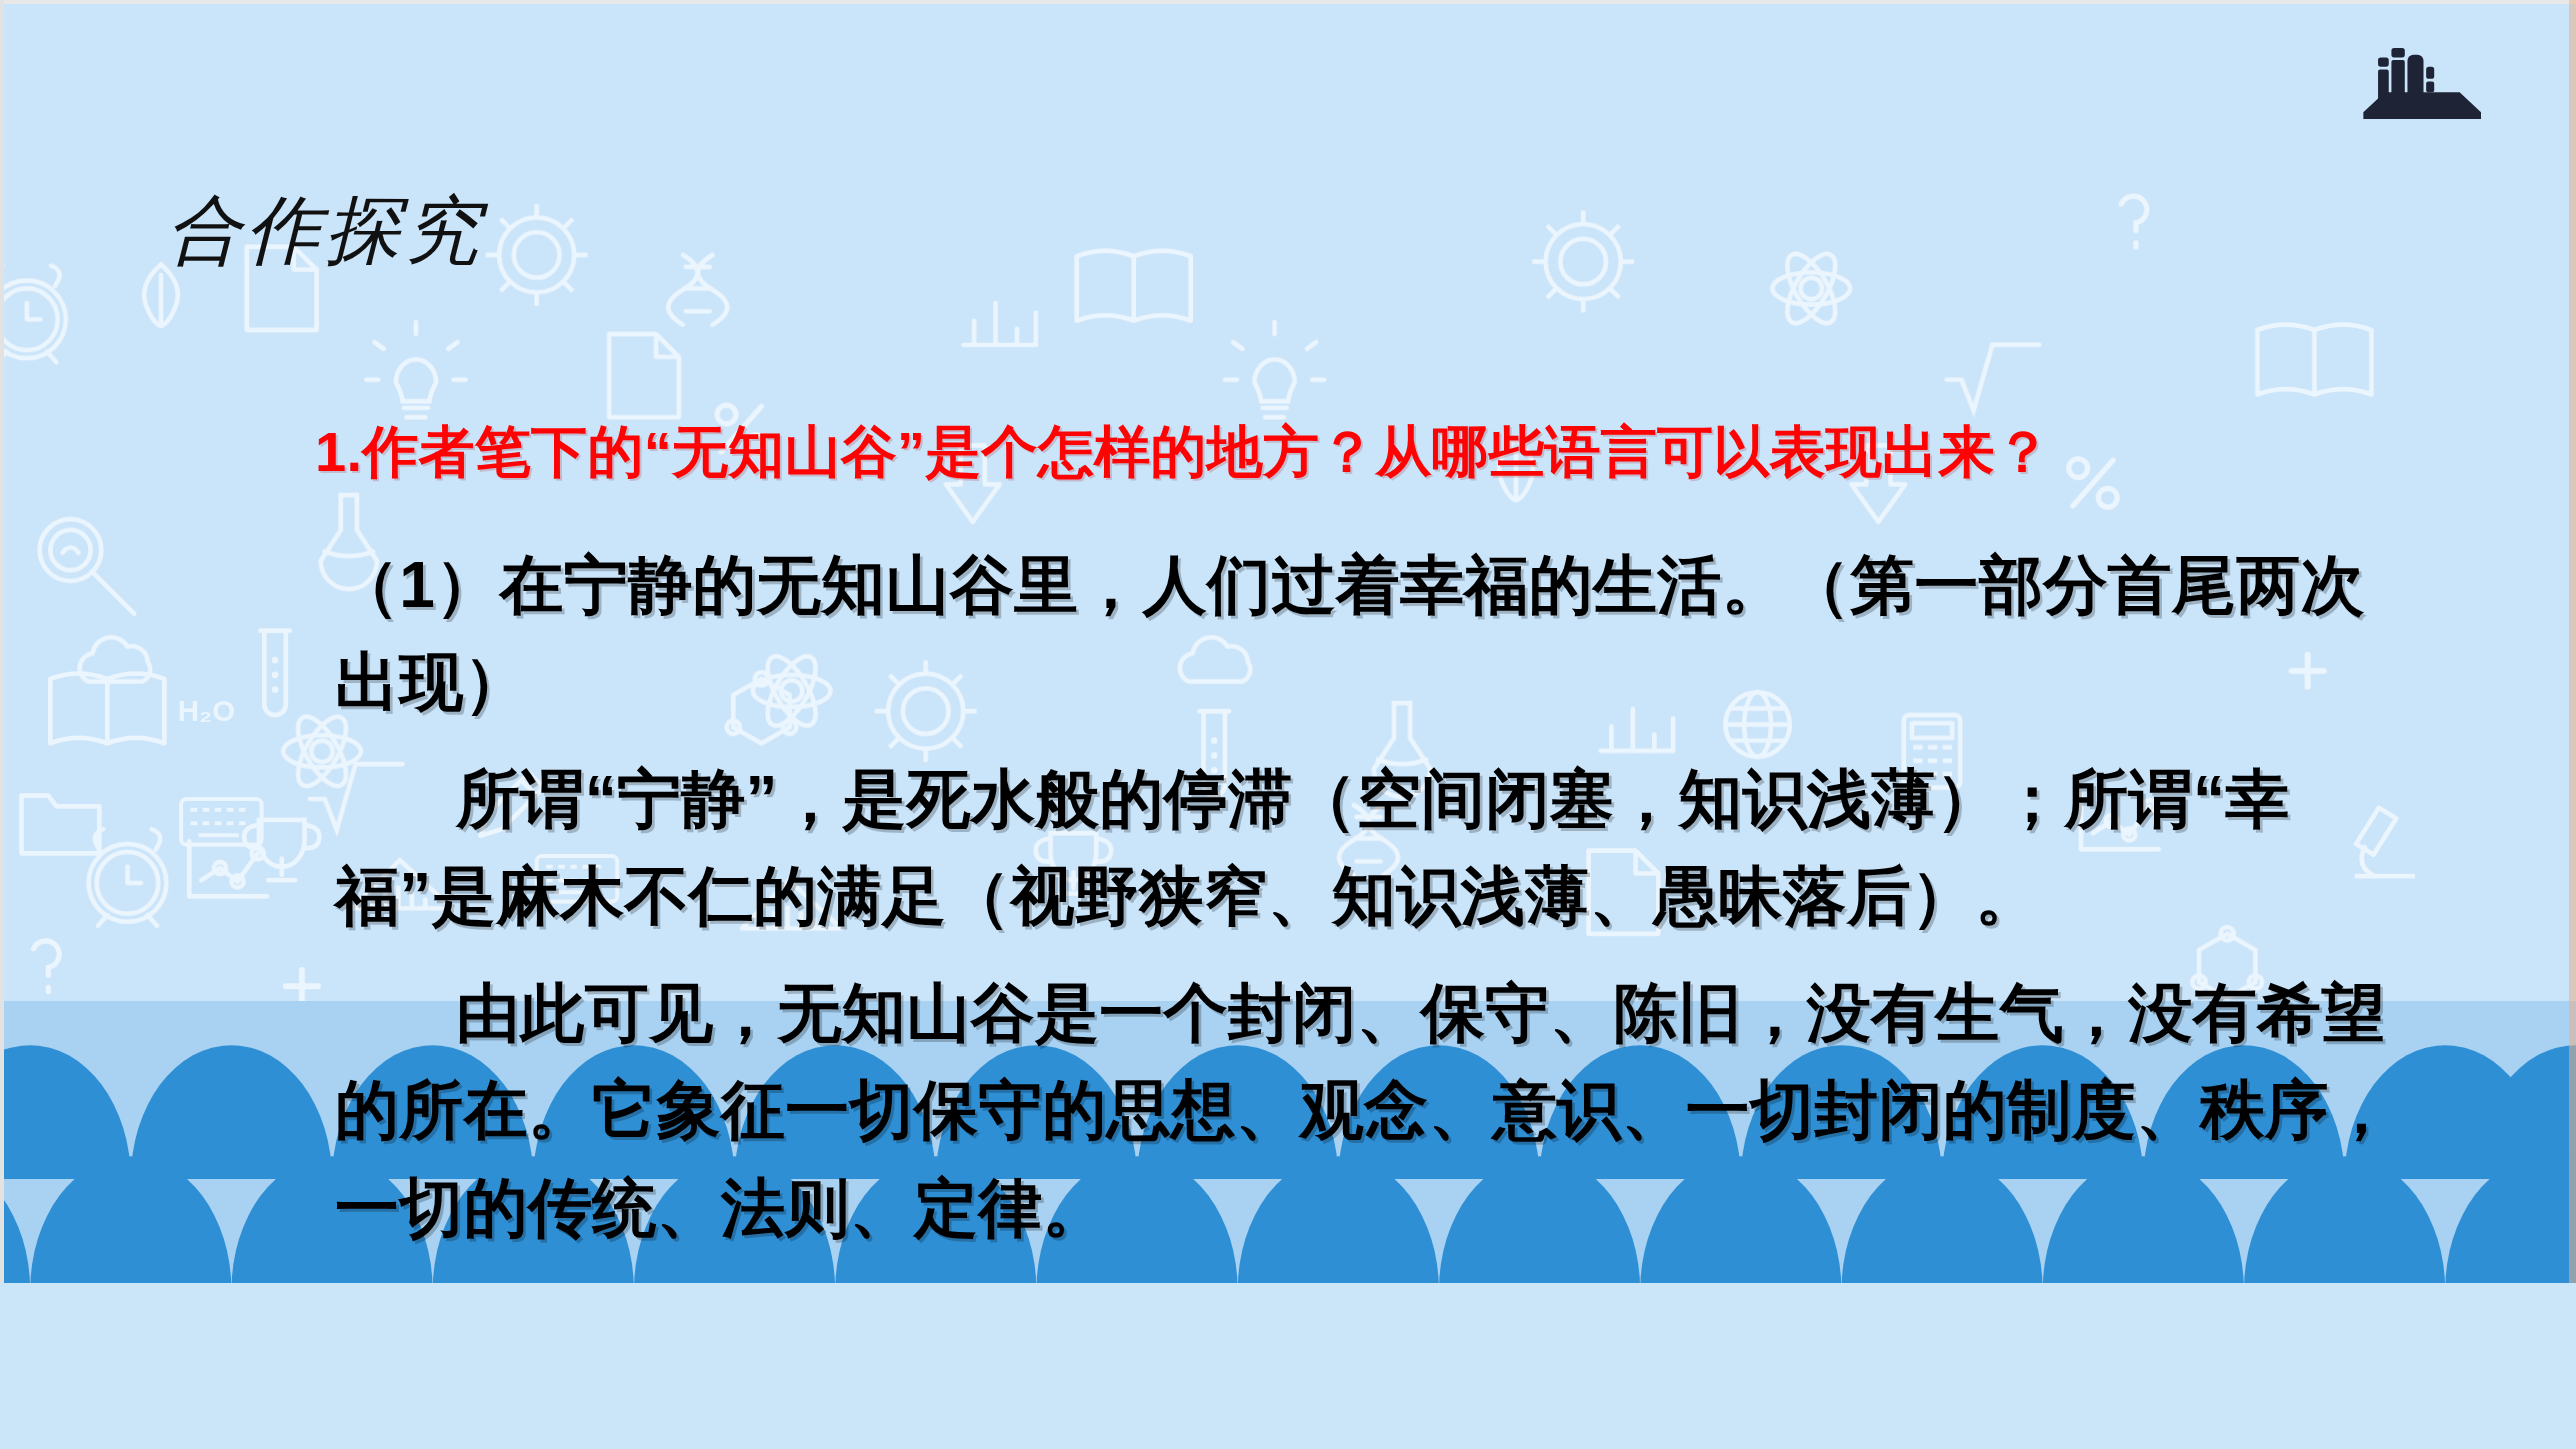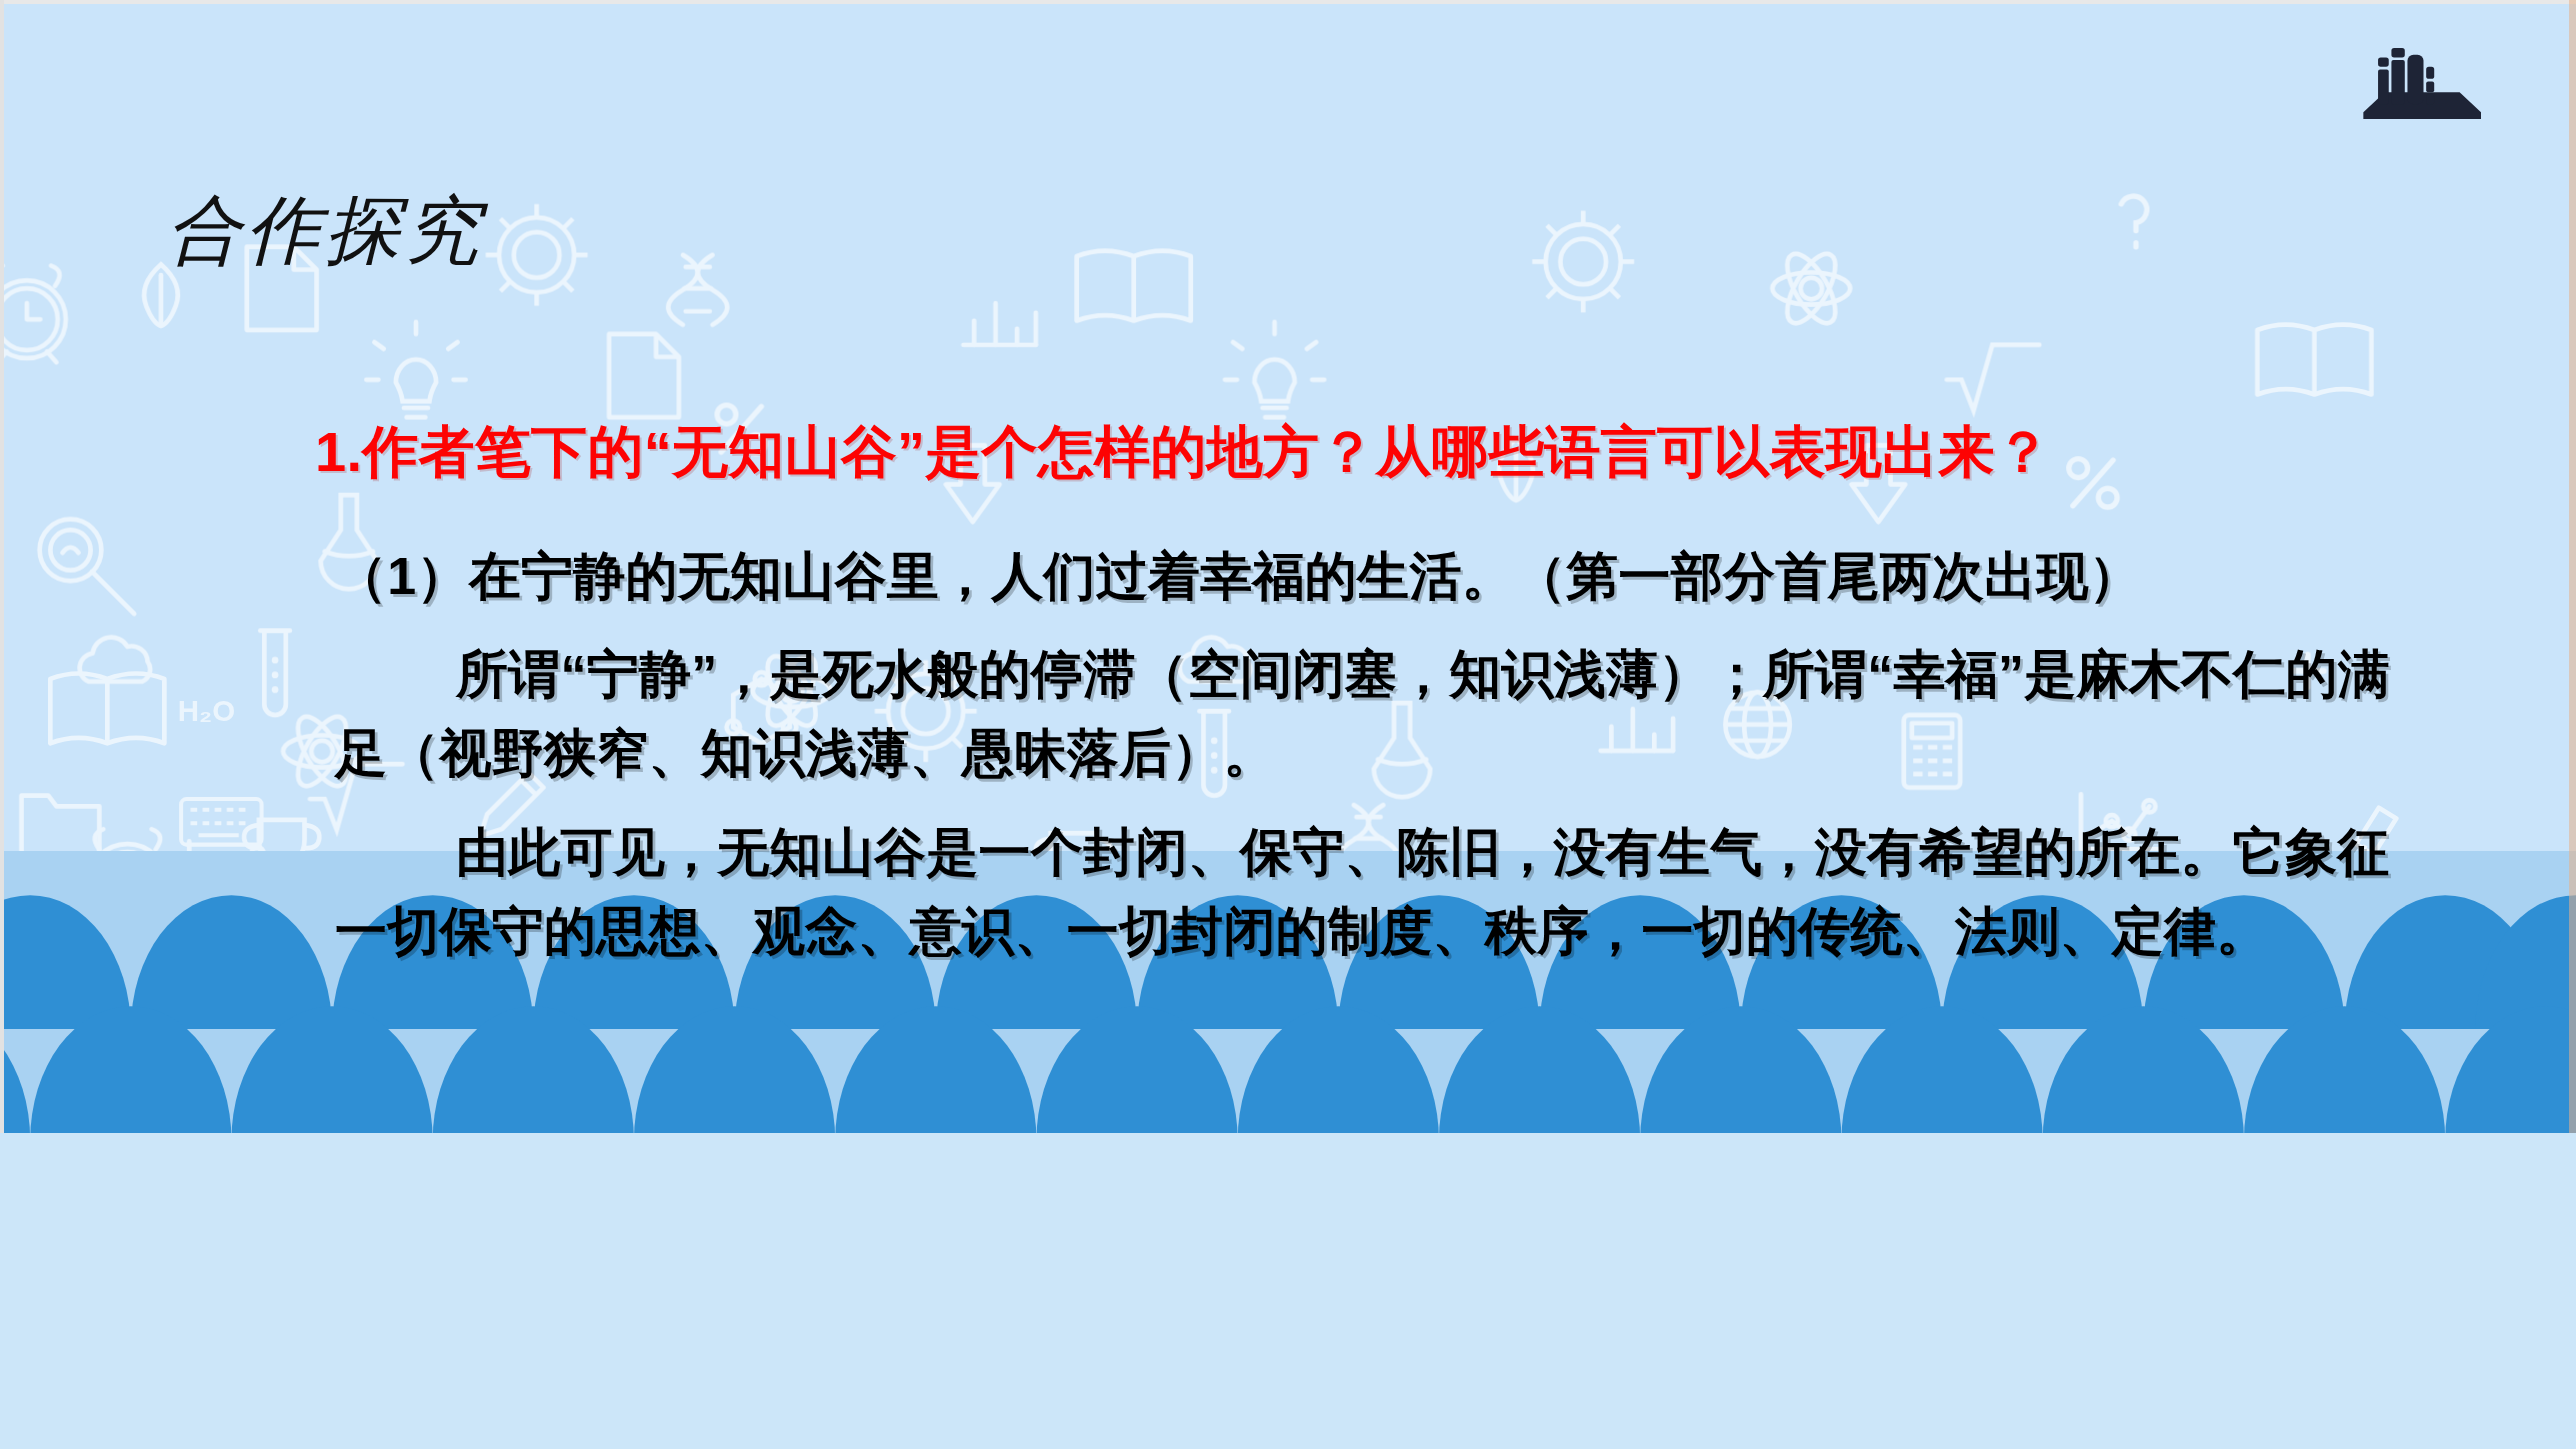--- a/index.html
+++ b/index.html
@@ -2,21 +2,21 @@
 <html style="font-size:10.7px"><head>
 <meta charset="utf-8">
 <style>
   html,body{margin:0;padding:0;}
   body{
     width:2576px;height:1449px;overflow:hidden;
     font-family:"Liberation Sans","DejaVu Sans",sans-serif;
     background:#cce6f9;
   }
   .slide{
-    position:relative;width:2576px;height:1133px;overflow:hidden;
+    position:relative;width:2576px;height:1283px;overflow:hidden;
     background:#cae4fa;
   }
   
   .edge-top{position:absolute;top:0;left:0;width:2576px;height:4px;background:#e8e8e8;}
   .edge-left{position:absolute;top:0;left:0;width:4px;height:1449px;background:#e2e2e2;}
   .edge-right{position:absolute;top:0;right:0;width:6.7px;height:1449px;background:#e6b08a;opacity:.55;}
 
   
   .doodles{position:absolute;inset:0;pointer-events:none;}
   .doodles svg{position:absolute;top:0;left:0;width:2576px;height:1449px;}
@@ -55,21 +55,21 @@
     text-shadow:2px 2px 0 rgba(160,0,0,.18);
     margin-top:32px;
   }
 
   
   .body-wrap{
     position:absolute;left:335px;top:537px;width:2080px;
   }
   .para{
     color:#000;font-weight:bold;
-    font-size:52px;line-height:1.52;
+    font-size:64px;line-height:1.52;
     letter-spacing:.005em;
     text-shadow:2.7px 2.7px 0 rgba(0,0,0,.22);
     margin:0 0 4px 0;
   }
   .p1{text-indent:0;}
   .p2{text-indent:121px;margin-top:19px;}
   .p3{text-indent:121px;margin-top:20px;}
 </style>
 </head>
 <body>

